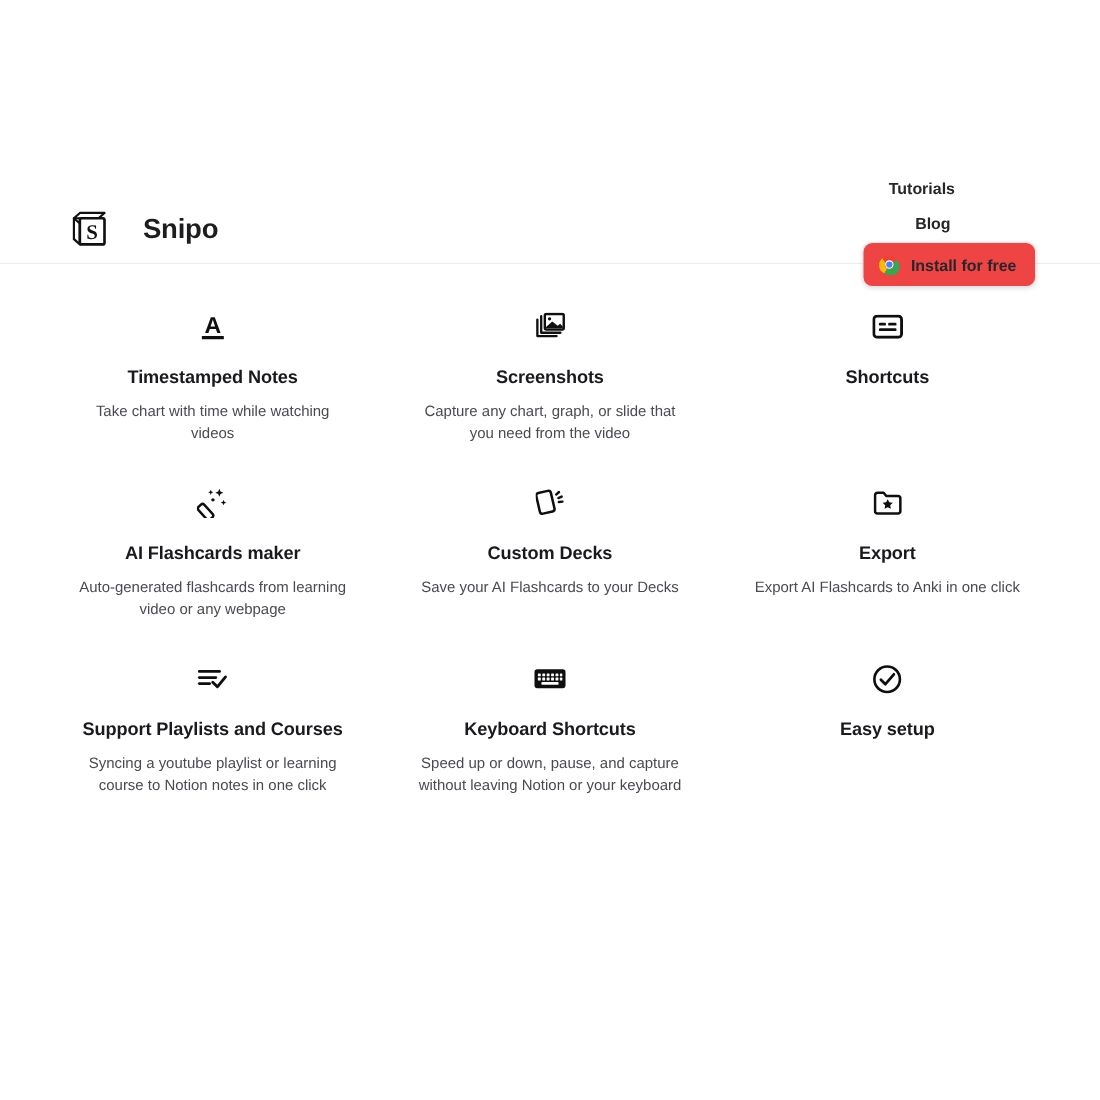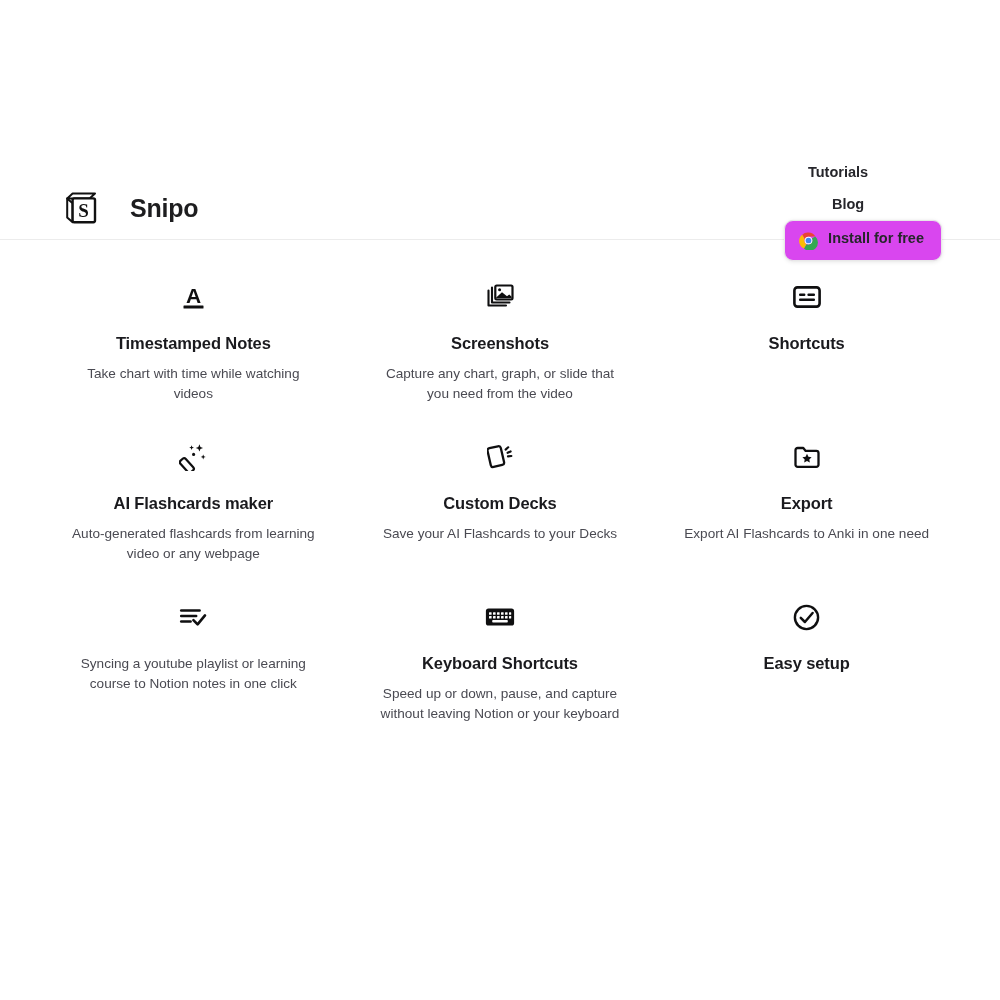--- a/index.html
+++ b/index.html
@@ -70,23 +70,23 @@
     color: #26262b;
     text-decoration: none;
     padding: 8px 14px;
     white-space: nowrap;
   }
   .nav-link.first { margin-right: 20px; }
 
   .install-btn {
     margin-left: 30px;
     display: inline-flex;
-    align-items: flex-start;
+    align-items: flex-end;
     gap: 10px;
-    background: #d946ef;
+    background: #ef4444;
     border: 1px solid #e8e8e8;
     border-radius: 9px;
     padding: 10px 17px 10px 14px;
     box-shadow: 0 1px 4px rgba(0,0,0,0.10), 0 0 0 0.5px rgba(0,0,0,0.02);
     cursor: pointer;
     font-family: inherit;
   }
   .install-label {
     font-size: 14.5px;
     font-weight: bold;
@@ -252,32 +252,33 @@
     </div>
 
     <div class="feature">
       <div class="feature-icon">
         <svg width="26" height="24" viewBox="0 0 26 24" fill="none" xmlns="http://www.w3.org/2000/svg">
           <path d="M1.5 5.2 a2.2 2.2 0 0 1 2.2-2.2 h5.6 l2.4 2.9 h10.6 a2.2 2.2 0 0 1 2.2 2.2 v11.6 a2.2 2.2 0 0 1 -2.2 2.2 h-18.6 a2.2 2.2 0 0 1 -2.2 -2.2 Z" stroke="#0f0f10" stroke-width="2.3" stroke-linejoin="round"></path>
           <path d="M13 8.8 l1.42 2.88 l3.18 0.46 l-2.3 2.24 l0.54 3.16 l-2.84 -1.5 l-2.84 1.5 l0.54 -3.16 l-2.3 -2.24 l3.18 -0.46 Z" fill="#0f0f10"></path>
         </svg>
       </div>
       <div class="feature-title">Export</div>
-      <div class="feature-desc">Export AI Flashcards to Anki in one need</div>
+      <div class="feature-desc">Export AI Flashcards to Anki in one click</div>
     </div>
 
     <div class="feature">
       <div class="feature-icon">
         <svg width="28" height="22" viewBox="0 0 28 22" fill="none" xmlns="http://www.w3.org/2000/svg">
           <path d="M2.2 4.4 H20.6" stroke="#0f0f10" stroke-width="2.5" stroke-linecap="round"></path>
           <path d="M2.2 10.0 H17.2" stroke="#0f0f10" stroke-width="2.5" stroke-linecap="round"></path>
           <path d="M2.2 15.4 H11.6" stroke="#0f0f10" stroke-width="2.5" stroke-linecap="round"></path>
           <path d="M14.4 14.2 L18.6 18.4 L26.0 9.4" stroke="#0f0f10" stroke-width="2.6" stroke-linecap="round" stroke-linejoin="round"></path>
         </svg>
       </div>
+      <div class="feature-title">Support Playlists and Courses</div>
       <div class="feature-desc">Syncing a youtube playlist or learning course to Notion notes in one click</div>
     </div>
 
     <div class="feature">
       <div class="feature-icon">
         <svg width="30" height="22" viewBox="0 0 30 22" fill="none" xmlns="http://www.w3.org/2000/svg">
           <rect x="0.9" y="2.4" width="28.2" height="17.2" rx="2.6" fill="#0f0f10"></rect>
           <g fill="#ffffff">
             <rect x="4.0" y="6.2" width="2.6" height="2.6" rx="0.5"></rect>
             <rect x="8.0" y="6.2" width="2.6" height="2.6" rx="0.5"></rect>

